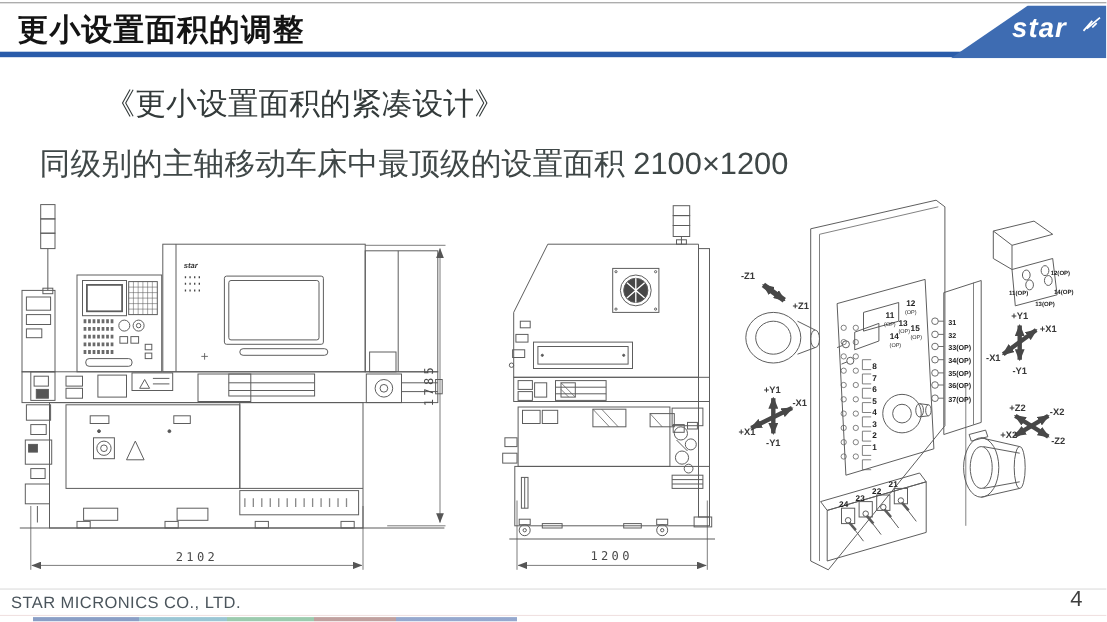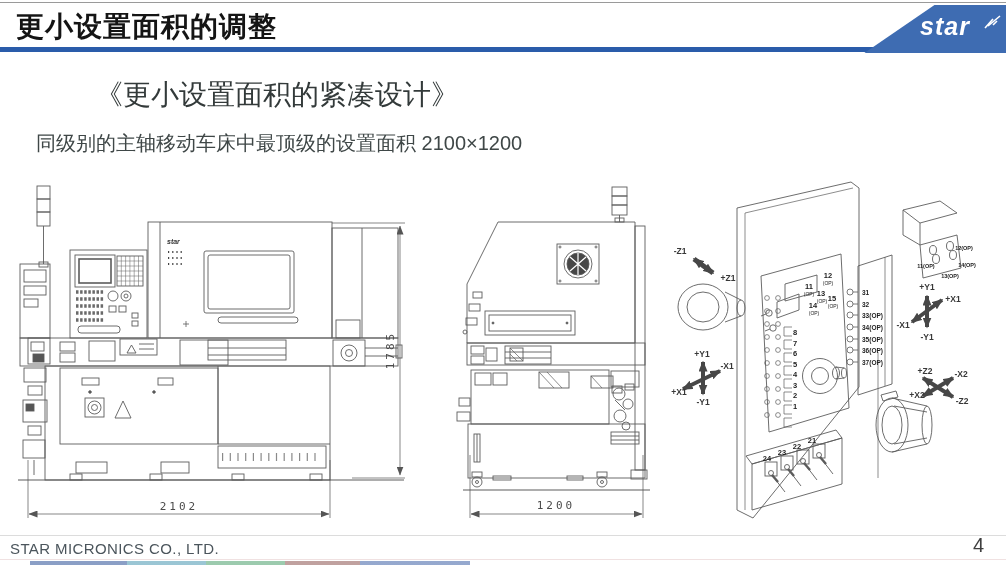--- a/index.html
+++ b/index.html
@@ -7,21 +7,21 @@
        font-family:"Liberation Sans",sans-serif;}
   .topline{position:absolute;left:0;top:2px;width:1006px;height:1px;background:#9a9a9a;}
   .title{position:absolute;left:16px;top:8px;font-size:28px;font-weight:bold;color:#141414;letter-spacing:1px;}
   .blue-rule{position:absolute;left:0;top:47px;width:876px;height:5px;background:#2a5caa;}
   .logo{position:absolute;right:0;top:3px;width:146px;height:52px;background:#3e6cb2;
         clip-path:polygon(3% 96%,51% 4%,100% 4%,100% 96%);}
   .logo-text{position:absolute;left:60px;top:11px;color:#fff;font-size:25px;font-weight:bold;
              font-style:italic;letter-spacing:1px;line-height:1;}
   .logo-bird{position:absolute;left:124px;top:12px;}
   .subtitle{position:absolute;left:50px;top:76px;font-size:28px;font-weight:normal;color:#333a3a;margin-left:45px;}
-  .desc{position:absolute;left:36px;top:130px;font-size:20px;color:#3f4747;}
+  .desc{position:absolute;left:36px;top:130px;font-size:28px;color:#3f4747;}
   .panel{position:absolute;}
   .footline{position:absolute;left:0;top:535px;width:1006px;height:1px;background:#dcdcdc;}
   .company{position:absolute;left:10px;top:540px;font-size:15px;color:#4b555c;letter-spacing:.4px;}
   .pagenum{position:absolute;right:22px;top:534px;font-size:20px;color:#3f3f3f;}
   .pinkline{position:absolute;left:0;top:559px;width:1006px;height:1px;background:#e3c9c9;opacity:.55;}
   .bstrip{position:absolute;left:30px;top:561px;width:440px;height:4px;opacity:.6;
     background:linear-gradient(90deg,#3d5fa0 0 22%,#58a0b8 22% 40%,#5aa878 40% 58%,#96625f 58% 75%,#4f6fae 75% 100%);}
   svg text{font-family:"Liberation Sans",sans-serif;}
   .lbl{font-size:7.5px;font-weight:bold;fill:#222;}
   .op{font-size:5px;fill:#222;}

